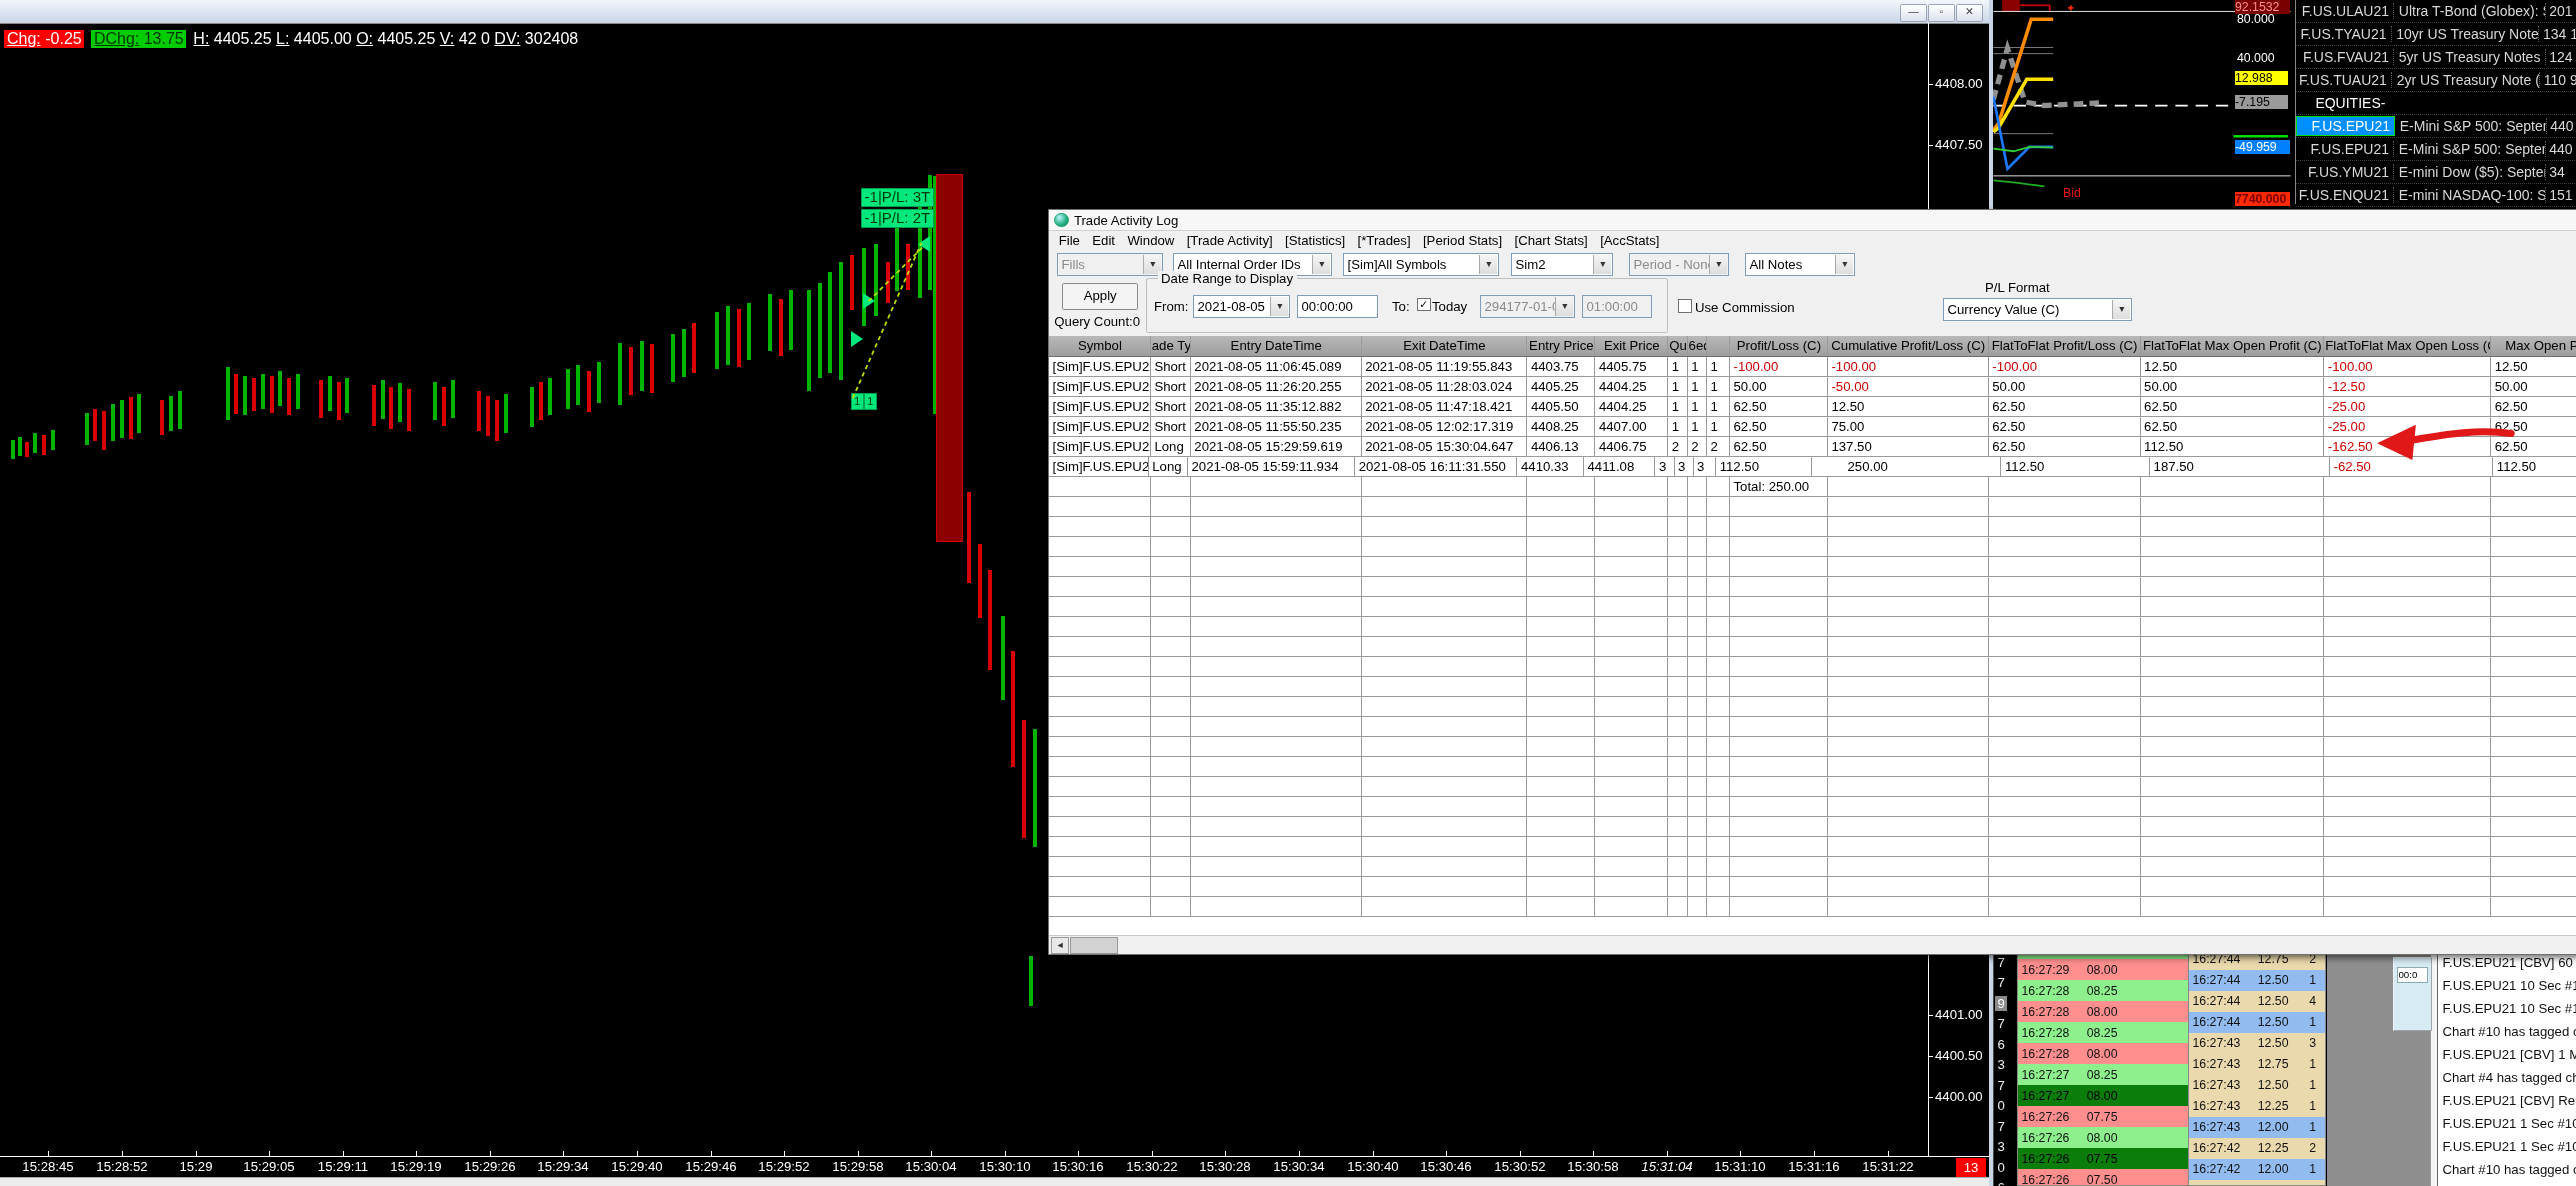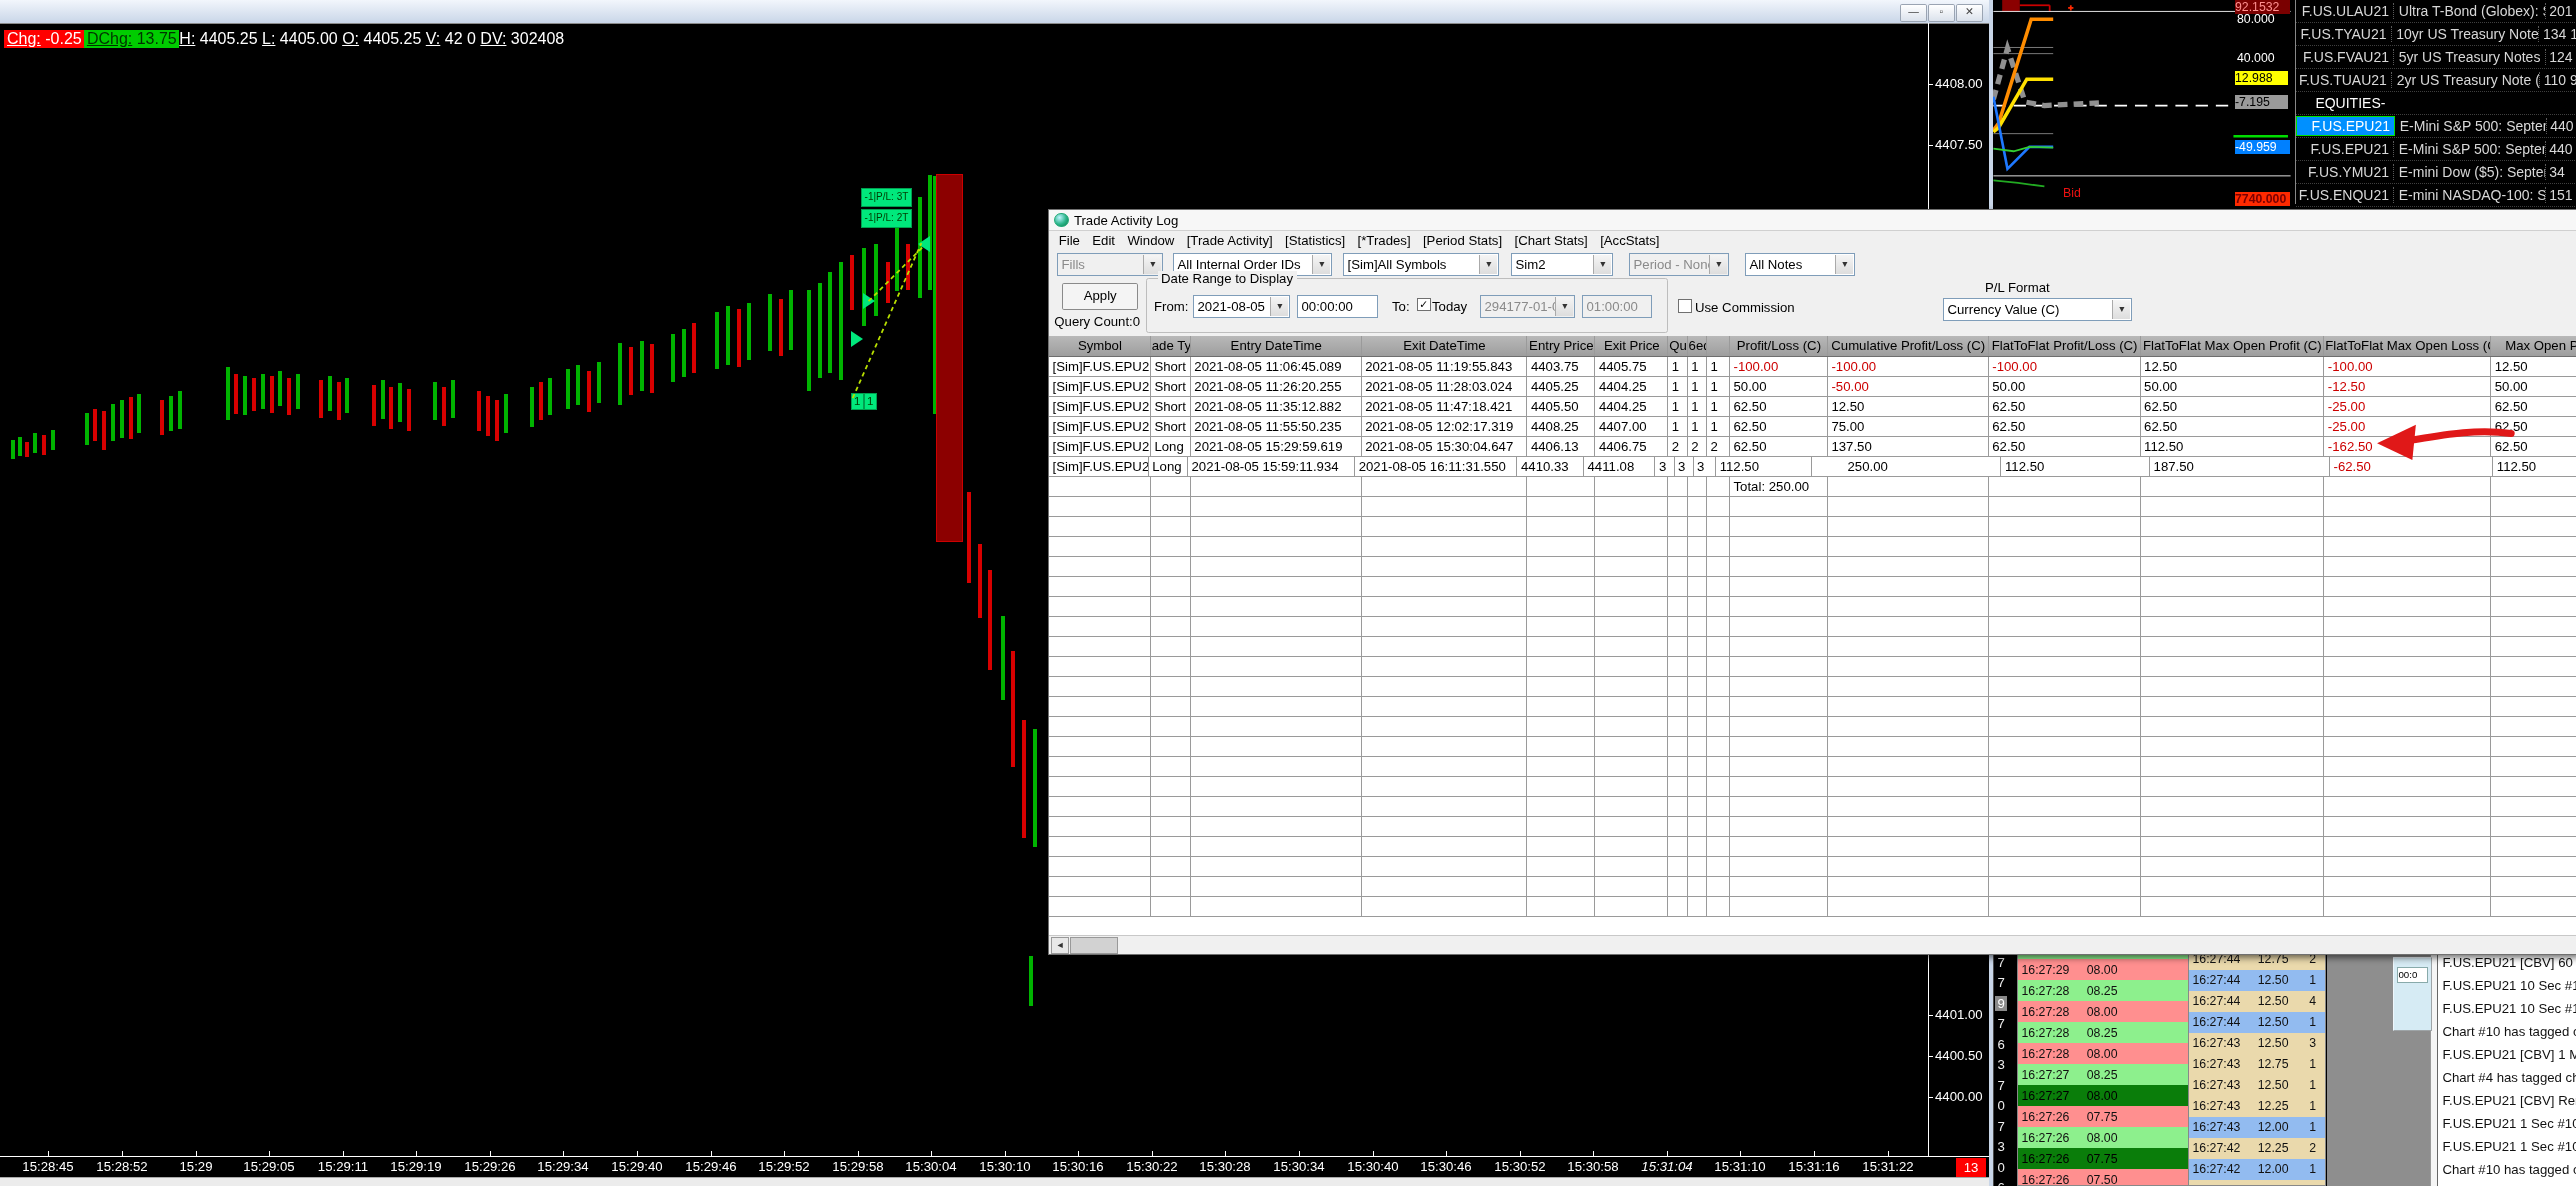--- a/index.html
+++ b/index.html
@@ -4,38 +4,38 @@
 <style>
   html,body{margin:0;padding:0;background:#222;}
   #root{position:relative;width:2576px;height:1187px;background:#000;overflow:hidden;
         font-family:"Liberation Sans",sans-serif;-webkit-font-smoothing:antialiased;}
   .abs{position:absolute;}
   
   .titlebar{left:0;top:0;width:1989px;height:23px;background:linear-gradient(#f2f6fc,#c9d6e8);
             border-bottom:0.9px solid #8a8a8a;}
   .winbtn{position:absolute;top:3.5px;width:25px;height:16px;background:linear-gradient(#ffffff,#dbe2ec);
           border:0.9px solid #9aa4b2;border-radius:1.8px;font-size:10.6px;text-align:center;line-height:13.2px;color:#444;}
-  .infobar{left:4.4px;top:28px;height:21px;font-size:16px;color:#fff;display:flex;align-items:center;white-space:nowrap;}
+  .infobar{left:4.4px;top:28px;height:21px;font-size:16px;color:#fff;display:flex;gap:7px;align-items:center;white-space:nowrap;}
   .infobar u{text-decoration:underline;}
   .chg{background:#ff0000;color:#fff;padding:0 2.6px;}
   .dchg{background:#00cc00;color:#003300;padding:0 2.6px;}
   .candle{position:absolute;width:4.4px;}
   .candle.g{background:#00b400;}
   .candle.r{background:#d80000;}
   .bigbar{background:#8c0000;border:1.8px solid #cc0000;}
   .pricelabel{position:absolute;left:1935px;color:#fff;font-size:13.2px;white-space:nowrap;}
   .pricelabel::before{content:"";position:absolute;left:-7px;top:8px;width:5.3px;height:0.9px;background:#fff;}
   .scale-vline{left:1928px;top:23px;width:0.9px;height:1133px;background:#fff;}
   .axis-hline{left:0;top:1156px;width:1989px;height:0.9px;background:#fff;}
   .time-label{position:absolute;color:#fff;font-size:13.2px;top:1159px;transform:translateX(-50%);white-space:nowrap;}
   .time-tick{position:absolute;width:0.9px;height:5.3px;background:#fff;top:1151px;}
   .bar13{left:1956px;top:1158px;width:30px;height:19.4px;background:#ff0000;color:#fff;font-size:13.2px;
          text-align:center;line-height:19.4px;}
   .chart-scroll{left:0;top:1177px;width:1989px;height:9.7px;background:#ececec;border-top:0.9px solid #aaa;}
-  .pl-label{position:absolute;background:#00e87c;color:#003c00;border:0.9px solid #00a050;font-size:10px;
+  .pl-label{position:absolute;background:#00e87c;color:#003c00;border:0.9px solid #00a050;font-size:15px;
             padding:0 2.6px;height:16.7px;line-height:16.7px;white-space:nowrap;}
   .qty-box{position:absolute;background:#00e87c;color:#003c00;border:0.9px solid #00a050;font-size:11.5px;
            width:10.6px;height:15px;line-height:15px;text-align:center;}
   .tri{position:absolute;width:0;height:0;border-top:8px solid transparent;border-bottom:8px solid transparent;}
   .tri.right{border-left:12.3px solid #00e87c;}
   .tri.left{border-right:12.3px solid #00e87c;}
   
   .quotes{left:2295px;top:0;width:281px;height:204px;background:#000;border-left:0.9px solid #888;z-index:5;}
   .qrow{display:flex;height:22px;align-items:center;border-bottom:0.9px dotted #3f3f3f;color:#d8d8d8;font-size:14px;white-space:nowrap;}
   .qsym{width:93px;text-align:right;padding-right:4.4px;border-right:0.9px dotted #5a5a5a;overflow:hidden;}

